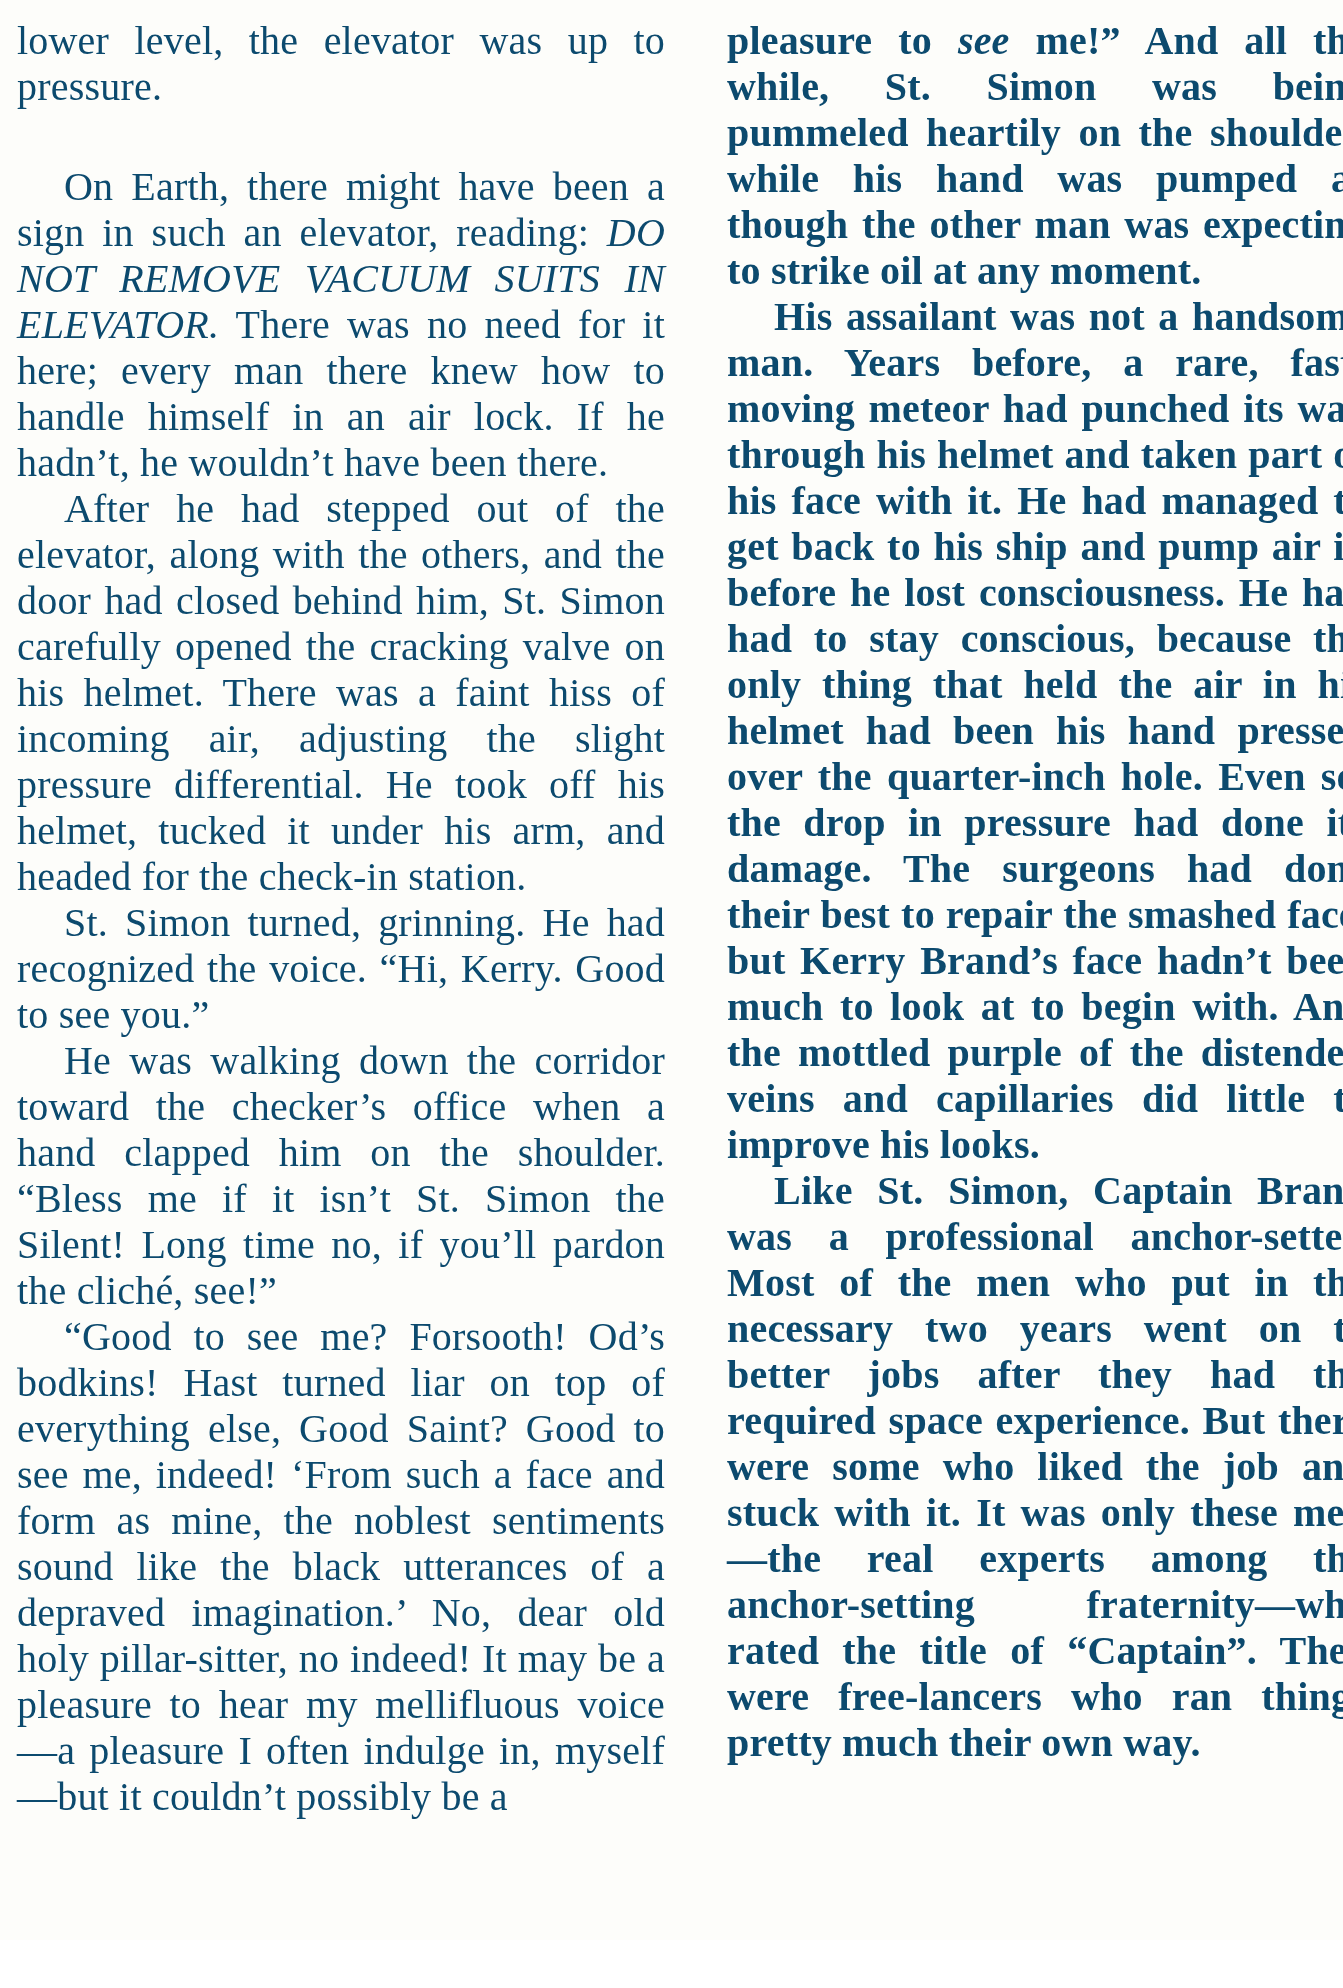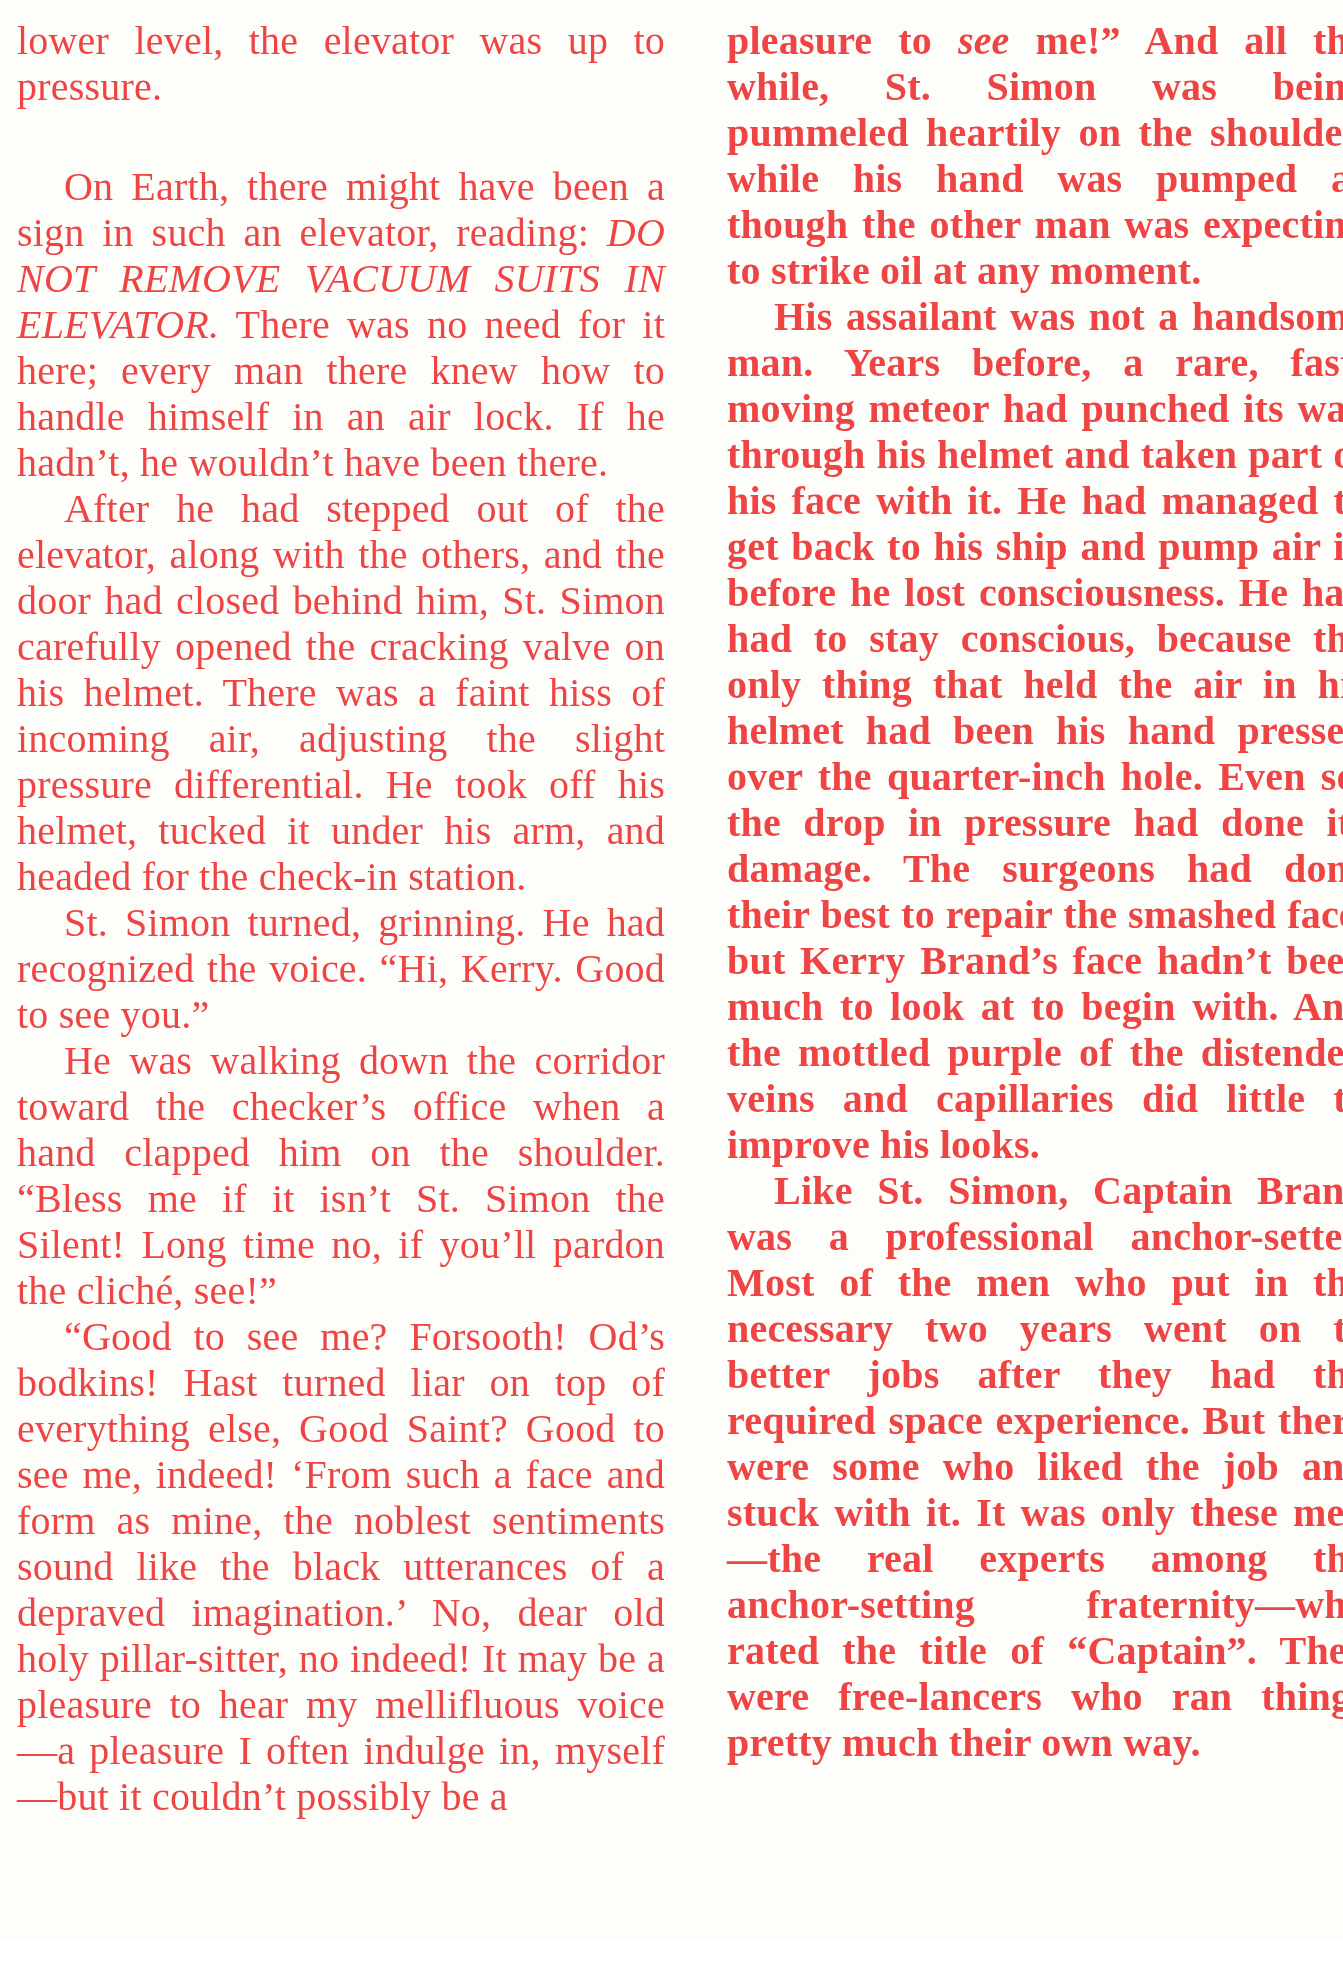--- a/index.html
+++ b/index.html
@@ -7,21 +7,21 @@
     padding: 0;
     background: #ffffff;
   }
   .page {
     position: relative;
     width: 1343px;
     height: 1940px;
     background: #fdfdfa;
     overflow: hidden;
     font-family: "Liberation Serif", "DejaVu Serif", serif;
-    color: #ef4444;
+    color: #0c4a6e;
   }
   .column {
     position: absolute;
     top: 18px;
     text-align: justify;
     font-size: 40px;
     line-height: 46px;
     letter-spacing: 0.2px;
   }
   .col-left  { left: 17px;  width: 648px; }

